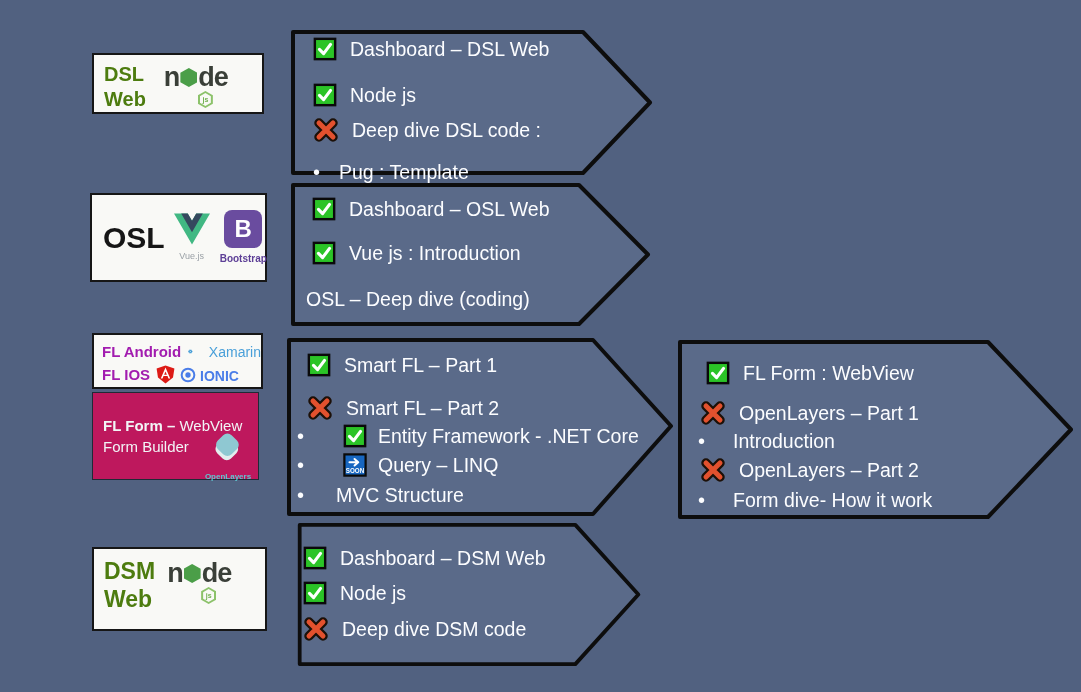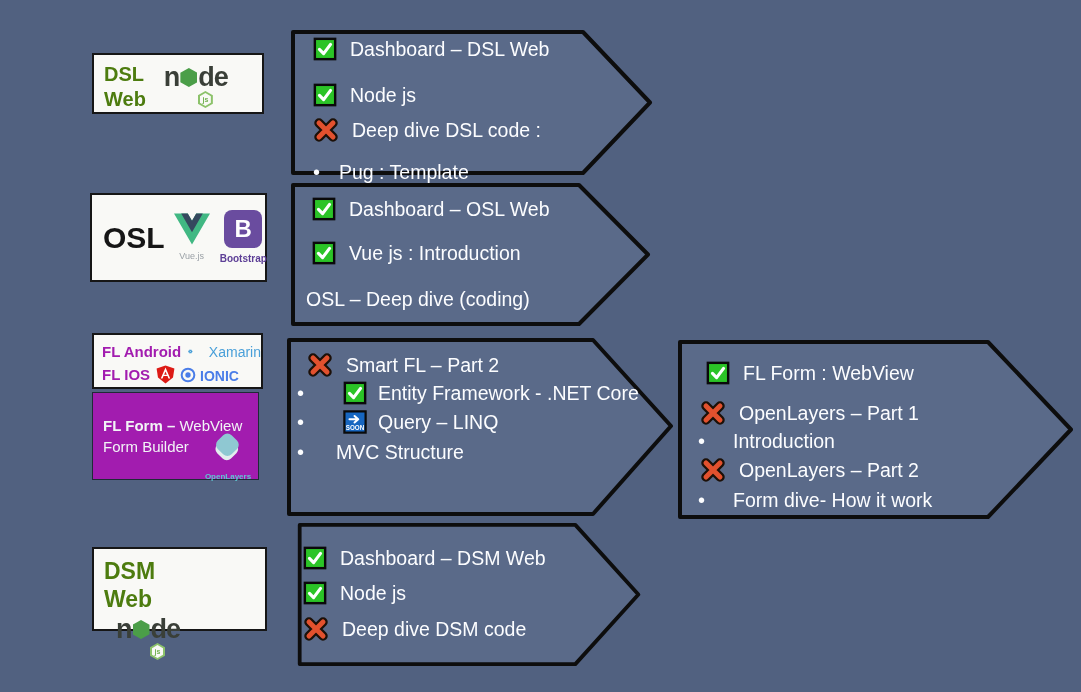--- a/index.html
+++ b/index.html
@@ -3,21 +3,21 @@
 <meta charset="utf-8">
 <style>
   * { margin:0; padding:0; box-sizing:border-box; }
   html,body { width:1081px; height:692px; overflow:hidden; }
   body { font-family:"Liberation Sans","DejaVu Sans",sans-serif; }
   #canvas { position:relative; width:1081px; height:692px; background:#516180; }
 
   
   .box { position:absolute; }
   .box-light { background:#f9f9f6; border:2px solid #161616; }
-  .box-dark  { background:#a21caf; border:1px solid #1f2a36; }
+  .box-dark  { background:#be185d; border:1px solid #1f2a36; }
 
   .stack-title { font-weight:bold; color:#4d7c0f; }
 
   
   .nodelogo { position:relative; display:flex; align-items:flex-start; }
   .nl { font-size:27px; font-weight:bold; color:#3a3f38; letter-spacing:-1px; line-height:26px; }
   .nhex { width:17px; height:19px; margin:4px 1px 0 1px; background:#4b9e48;
           clip-path:polygon(50% 0,100% 25%,100% 75%,50% 100%,0 75%,0 25%); }
   .njs-outer { position:absolute; left:34px; top:27px; width:15px; height:17px; background:#8cc26a;
                clip-path:polygon(50% 0,100% 25%,100% 75%,50% 100%,0 75%,0 25%);
@@ -51,21 +51,21 @@
   .ion-cap { font-size:20px; font-weight:bold; color:#4a7de8; font-variant:small-caps; margin-left:4px; }
 
   #box-flform { left:92px; top:392px; width:167px; height:88px; color:#f2f4f6; }
   .flf-line1 { position:absolute; left:10px; top:24px; font-size:15px; white-space:nowrap; }
   .flf-bold { font-weight:bold; }
   .flf-line2 { position:absolute; left:10px; top:45px; font-size:15px; }
   .ol-logo { position:absolute; right:6px; top:38px; width:48px; text-align:center; }
   .ol-svg { width:42px; height:34px; display:block; margin:0 auto; }
   .ol-cap { font-size:8px; font-weight:bold; color:#5fc8d2; }
 
-  #box-dsm { left:92px; top:547px; width:175px; height:84px; display:flex; padding:8px 0 0 10px;flex-direction:column; }
+  #box-dsm { left:92px; top:547px; width:175px; height:84px; display:flex; padding:8px 0 0 10px; }
   #box-dsm .stack-title { font-size:23px; line-height:28px; }
   #box-dsm .nodelogo { margin-left:12px; margin-top:3px; }
 
   
   .callout { position:absolute; }
   .callout svg.shape { position:absolute; left:0; top:0; width:100%; height:100%; }
   .content { position:absolute; left:0; top:0; right:0; }
   .row { display:flex; align-items:center; height:26px; }
   .ic { width:24px; height:24px; flex:0 0 auto; }
   .icx { width:26px; height:26px; }
@@ -244,20 +244,27 @@
         <span class="rtext noicon">OSL – Deep dive (coding)</span>
       </div>
     </div>
   </div>
 
   <div class="callout" id="c-smartfl">
     <svg class="shape" viewBox="0 0 387 178">
       <polygon points="2,2 306,2 384,88 306,176 2,176" fill="#5a6a89" stroke="#0d0d0d" stroke-width="4" stroke-linejoin="round"></polygon>
     </svg>
     <div class="content">
+      <div class="row" style="margin-bottom:17px">
+        <svg class="ic" viewBox="0 0 26 26">
+            <rect x="2" y="2" width="22" height="22" fill="#2bc427" stroke="#0a0a0a" stroke-width="2.6"></rect>
+            <path d="M7 13.5 L11.5 18 L19 8" fill="none" stroke="#fff" stroke-width="3.4" stroke-linecap="round" stroke-linejoin="round"></path>
+          </svg>
+        <span class="rtext">Smart FL – Part 1</span>
+      </div>
       <div class="row" style="margin-bottom:2px">
         <svg class="ic icx" viewBox="0 0 26 26">
             <path d="M6 6 L20 20 M20 6 L6 20" stroke="#1c1008" stroke-width="9.5" stroke-linecap="round"></path>
             <path d="M6 6 L20 20 M20 6 L6 20" stroke="#e2512e" stroke-width="5" stroke-linecap="round"></path>
           </svg>
         <span class="rtext">Smart FL – Part 2</span>
       </div>
       <div class="row nested" style="margin-bottom:3px">
         <span class="bullet">•</span>
         <svg class="ic" viewBox="0 0 26 26">

